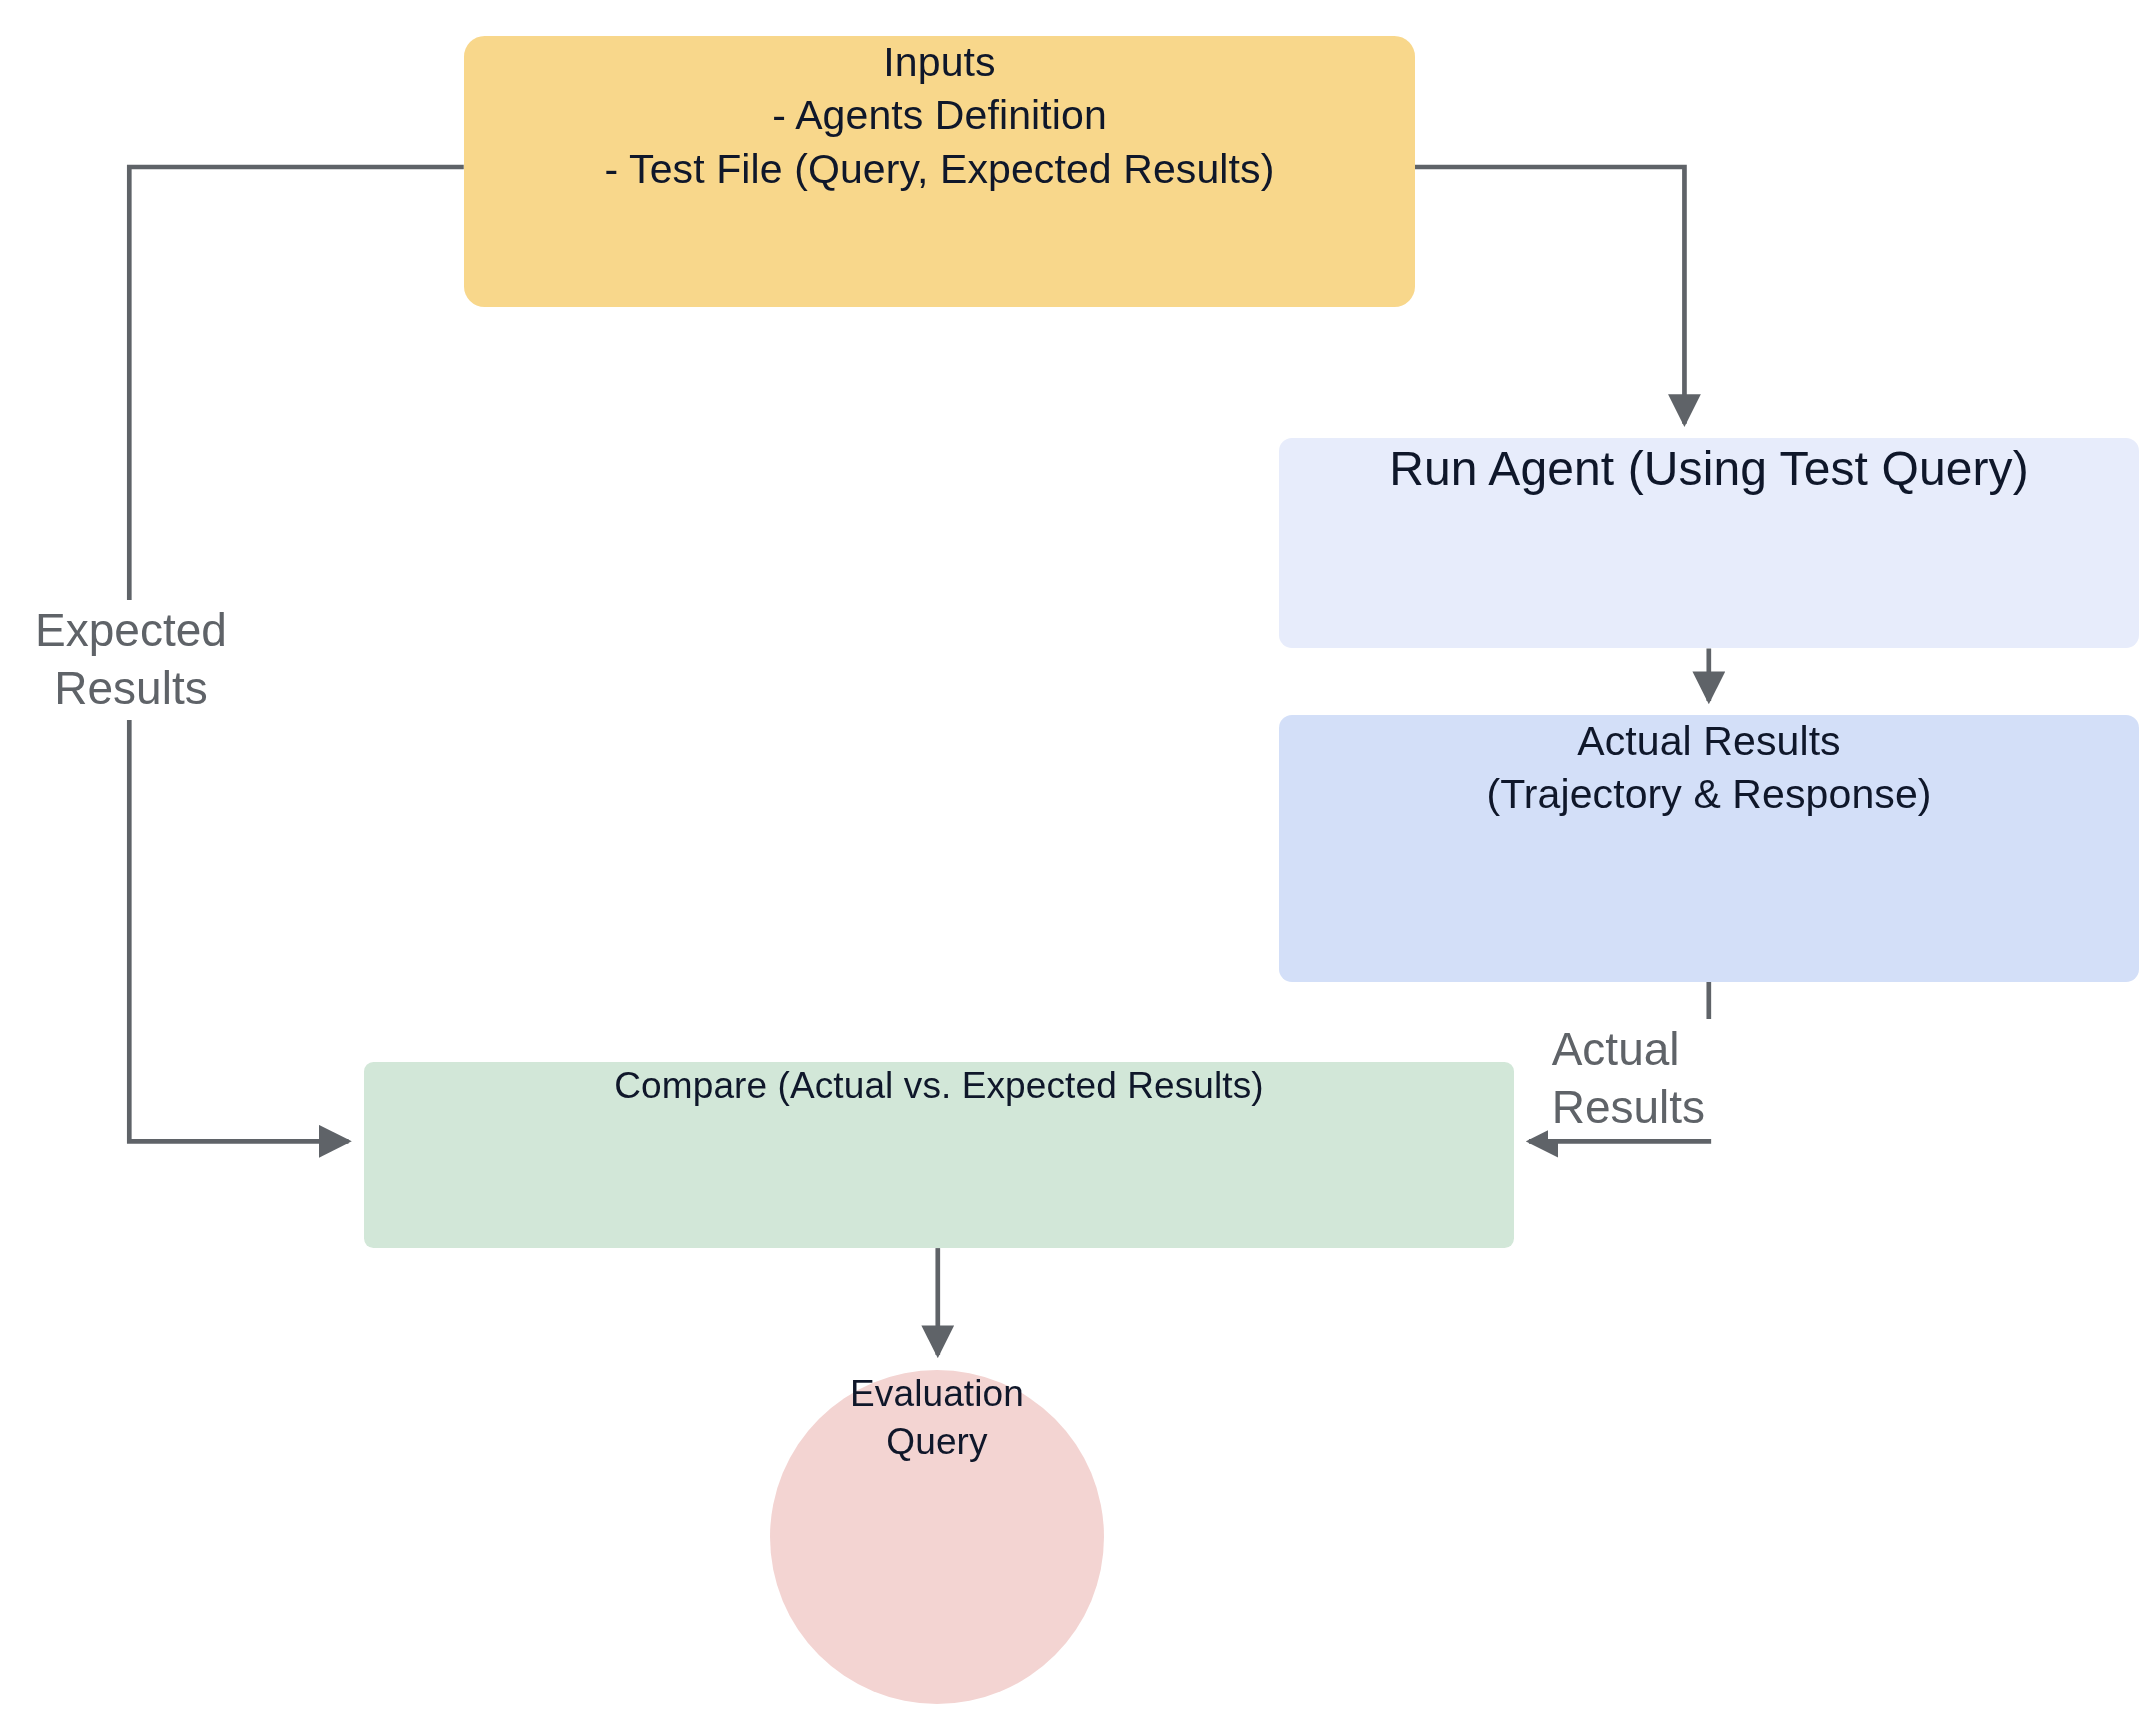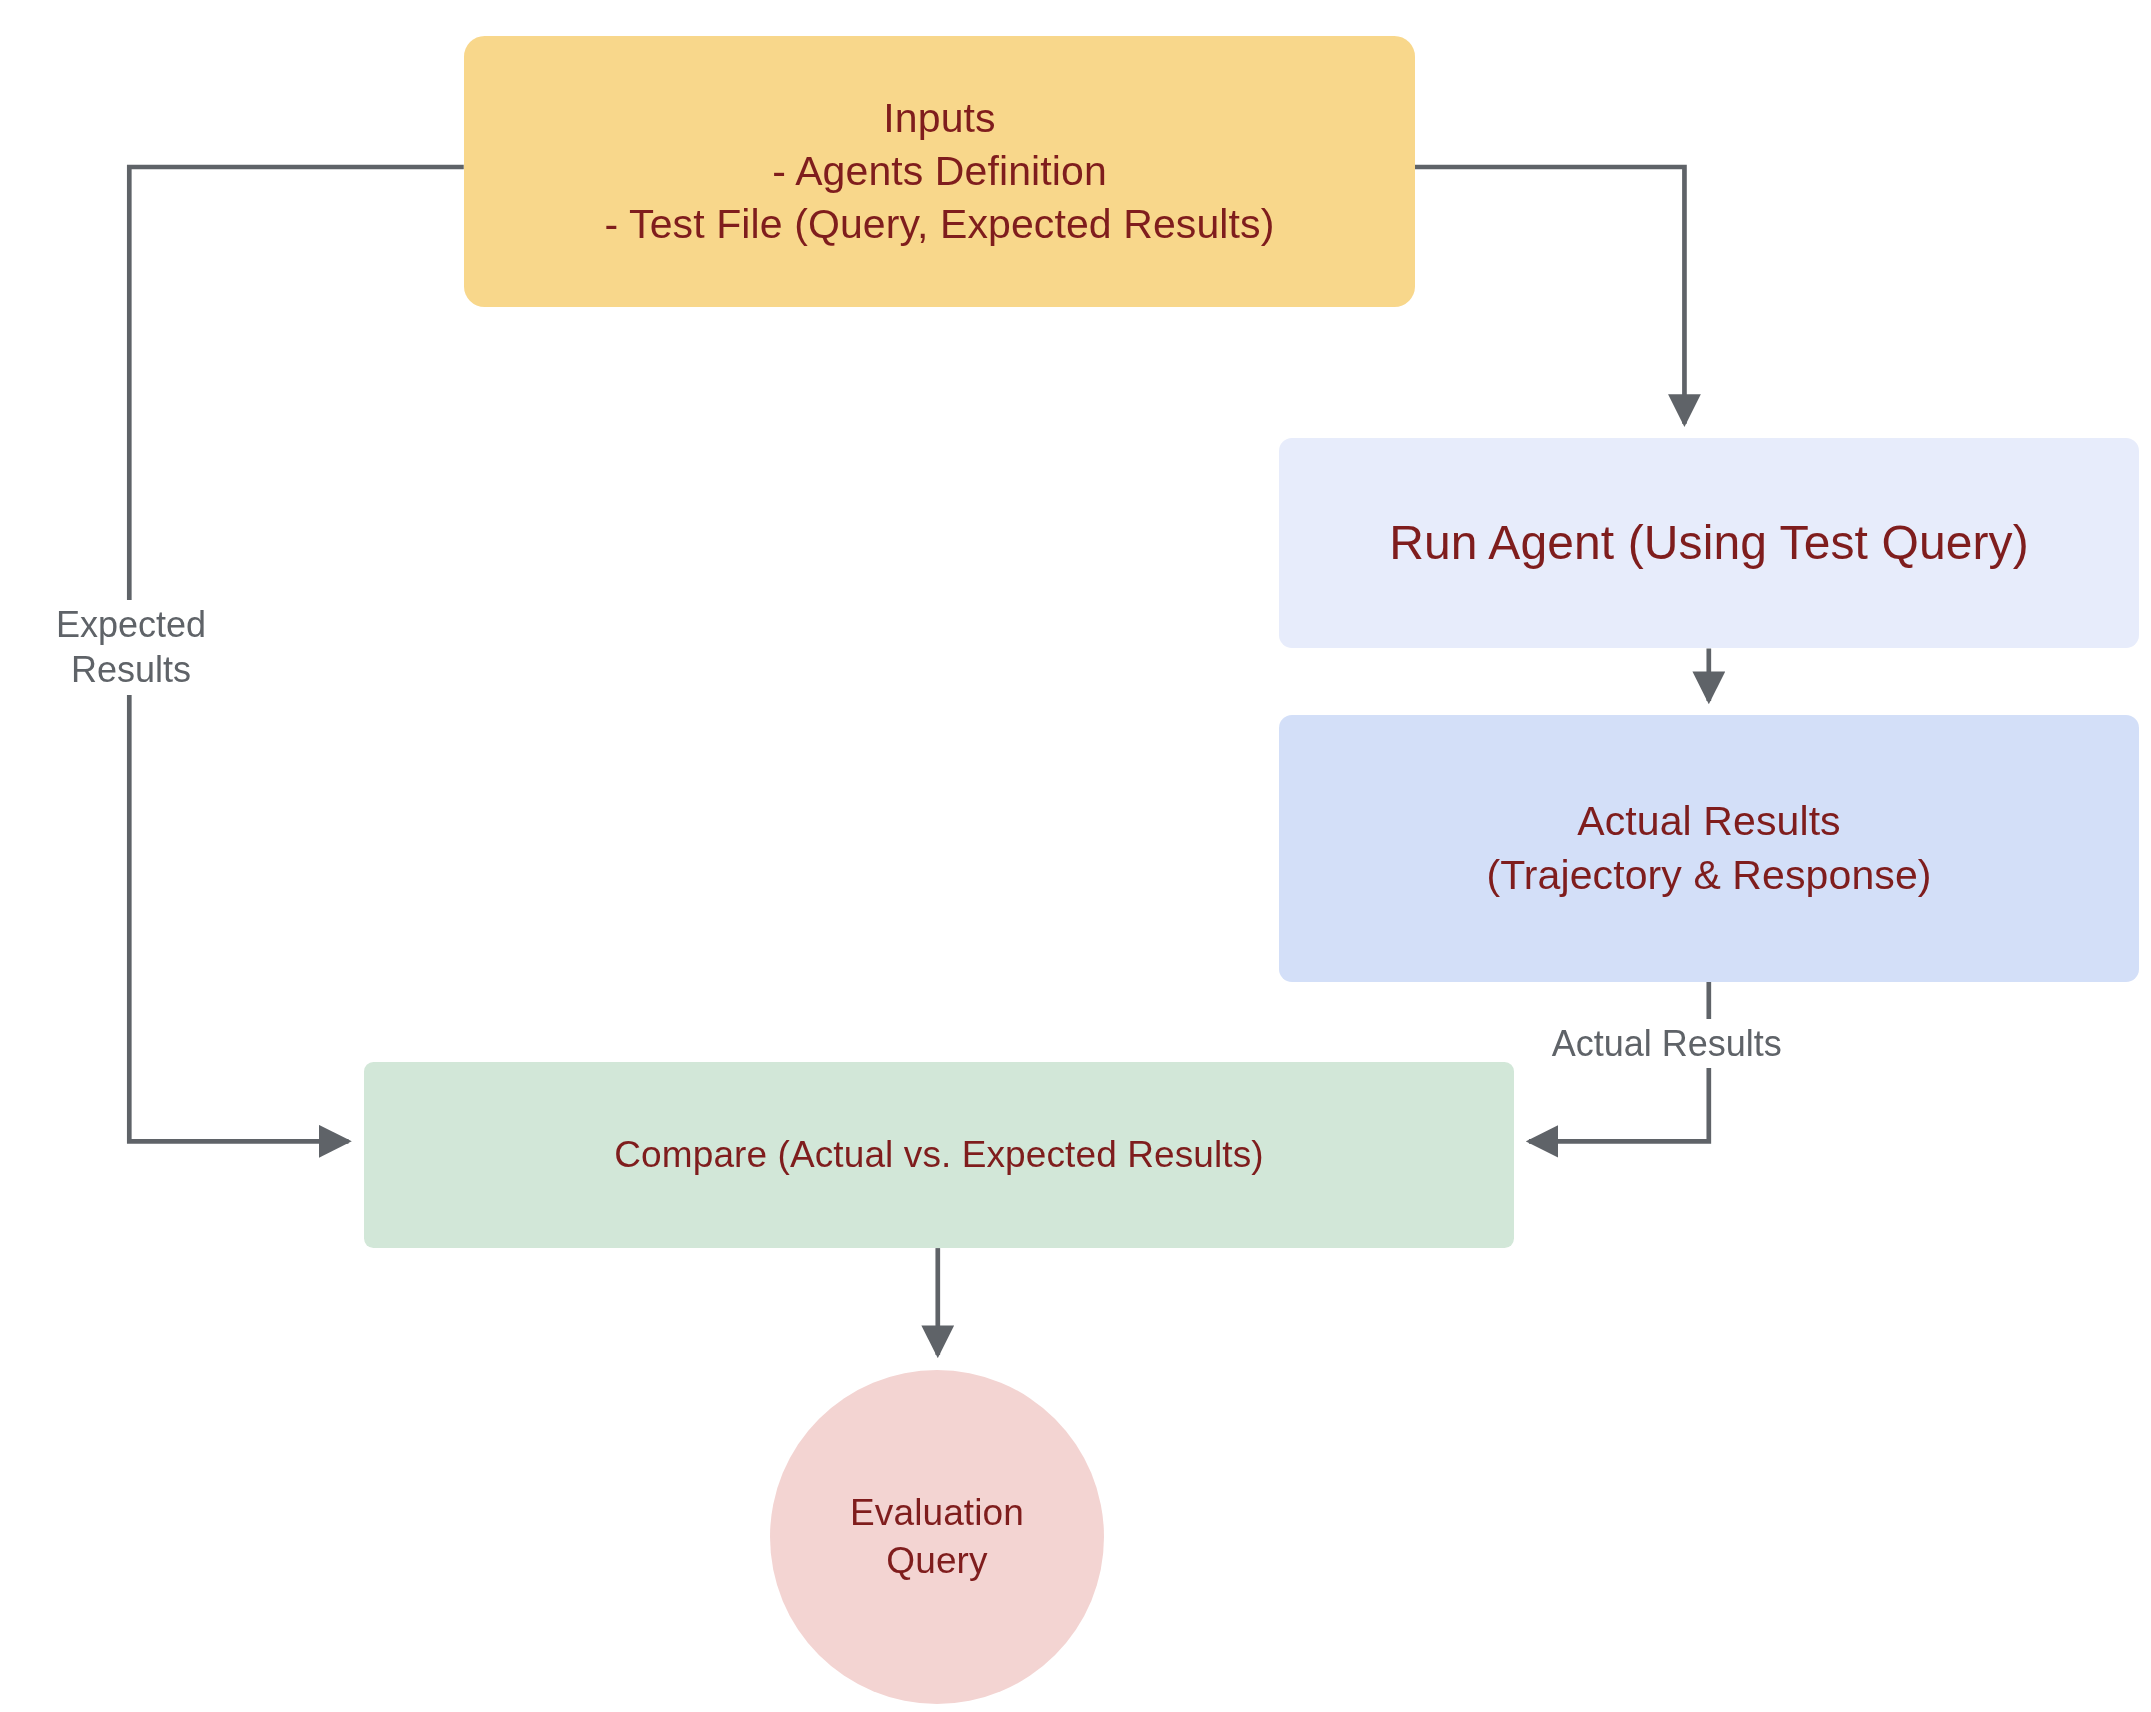--- a/index.html
+++ b/index.html
@@ -22,24 +22,23 @@
     position: absolute;
     left: 0;
     top: 0;
     width: 2151px;
     height: 1713px;
     pointer-events: none;
   }
   .node {
     position: absolute;
     display: flex;
-    align-items: center;
     justify-content: center;
     text-align: center;
-    color: #7f1d1d;
+    color: #0f172a;
     box-sizing: border-box;
   }
   .node .label {
     white-space: pre-line;
     line-height: 1.30;
     letter-spacing: 0.1px;
   }
 
   
   #node-inputs {
@@ -93,21 +92,21 @@
     height: 334px;
     background: #F3D4D2;
     border-radius: 50%;
     font-size: 37px;
   }
 
   
   .edge-label {
     position: absolute;
     color: #5F6368;
-    font-size: 36px;
+    font-size: 46px;
     line-height: 1.26;
     text-align: center;
     white-space: pre-line;
     background: #ffffff;
     box-sizing: border-box;
   }
   #edge-label-expected {
     left: 28px;
     top: 600px;
     width: 206px;

